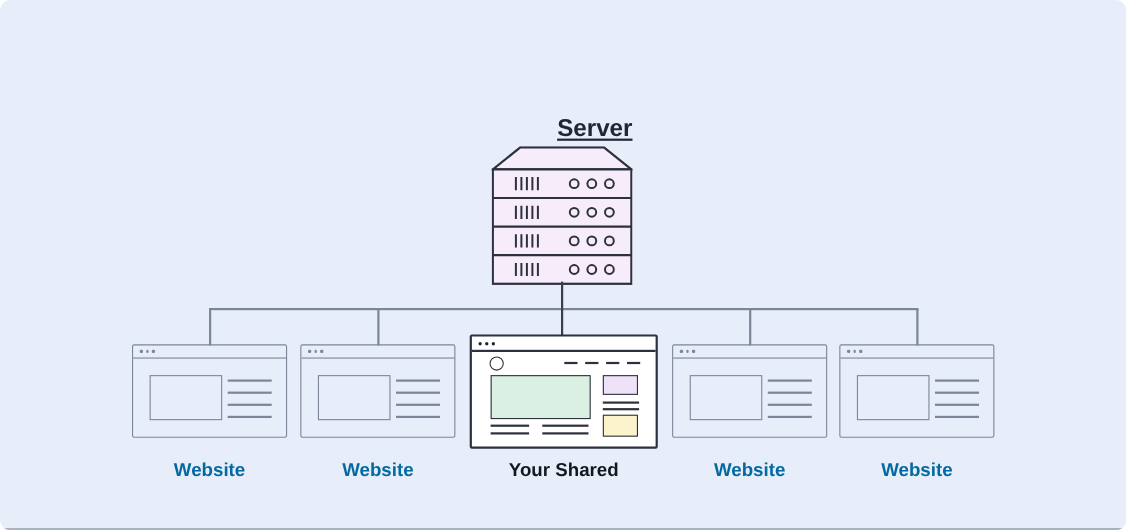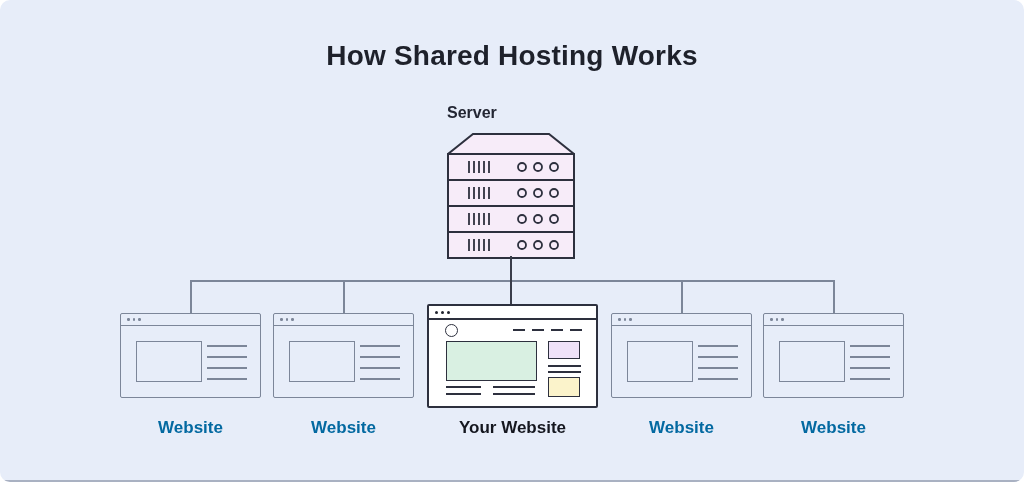--- a/index.html
+++ b/index.html
@@ -2,22 +2,22 @@
 <html><head>
 <meta charset="utf-8">
 <style>
   html,body{margin:0;padding:0;background:#ffffff;font-family:"Liberation Sans",sans-serif;}
   .card{position:relative;width:1024px;height:482px;background:#e7edf9;border-radius:10px;overflow:hidden;}
   .card::after{content:"";position:absolute;left:0;right:0;bottom:0;height:2px;background:#a9b1c2;}
 
   .title{position:absolute;top:40px;left:0;width:1024px;text-align:center;
          font-size:28px;font-weight:bold;color:#1e212b;letter-spacing:.2px;}
 
-  .server-label{position:absolute;top:104px;left:447px;width:128px;text-align:left;
-                font-size:16px;font-weight:bold;color:#232633;}
+  .server-label{position:absolute;top:104px;left:447px;width:128px;text-align:right;
+                font-size:22px;font-weight:bold;color:#232633;text-decoration:underline;}
   .server-svg{position:absolute;left:447px;top:133px;}
 
   
   .line{position:absolute;background:#7c8699;}
   .h-trunk{left:190px;top:280px;width:645px;height:2px;}
   .drop{top:281px;width:2px;height:33px;}
   .d1{left:190px}.d2{left:343px}.d4{left:681px}.d5{left:833px}
   .center-drop{position:absolute;left:510px;top:256px;width:2px;height:50px;background:#3a3d4a;z-index:2;}
 
   
@@ -53,21 +53,20 @@
 
   .label{position:absolute;top:418px;text-align:center;font-size:17px;font-weight:bold;color:#0369a1;}
   .l1{left:120px;width:141px}.l2{left:273px;width:141px}.l4{left:611px;width:141px}.l5{left:763px;width:141px}
   .label.your{left:427px;width:171px;color:#15171f;}
 </style>
 </head>
 <body>
 
 <div class="card">
 
-  <div class="title">How Shared Hosting Works</div>
 
   <div class="server-label">Server</div>
 
   <svg class="server-svg" width="128" height="126" viewBox="0 0 128 126">
     <polygon points="26,1 102,1 127,21 1,21" fill="#f7ecf9" stroke="#2d303e" stroke-width="2"></polygon>
     <rect x="1" y="21" width="126" height="104" fill="#f7ecf9" stroke="#2d303e" stroke-width="2"></rect>
     <line x1="1" y1="47" x2="127" y2="47" stroke="#2d303e" stroke-width="2"></line>
     <line x1="1" y1="73" x2="127" y2="73" stroke="#2d303e" stroke-width="2"></line>
     <line x1="1" y1="99" x2="127" y2="99" stroke="#2d303e" stroke-width="2"></line>
 
@@ -198,17 +197,17 @@
       <div class="side-b"></div>
       <div class="foot f1"></div>
       <div class="foot f2"></div>
       <div class="foot f3"></div>
       <div class="foot f4"></div>
     </div>
   </div>
 
   <div class="label l1">Website</div>
   <div class="label l2">Website</div>
-  <div class="label your">Your Website</div>
+  <div class="label your">Your Shared</div>
   <div class="label l4">Website</div>
   <div class="label l5">Website</div>
 
 </div>
 
 </body></html>

